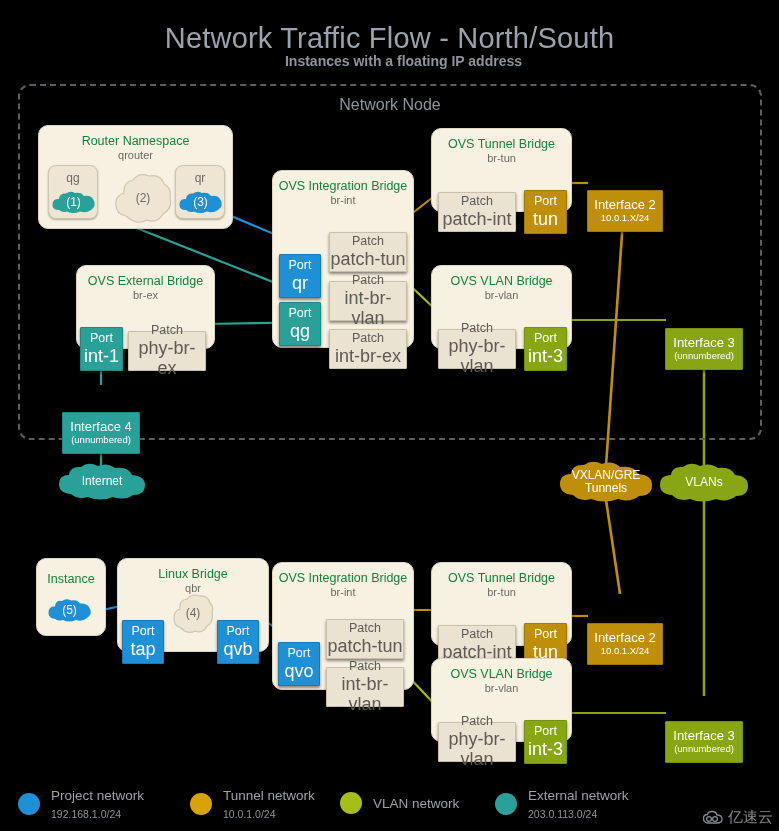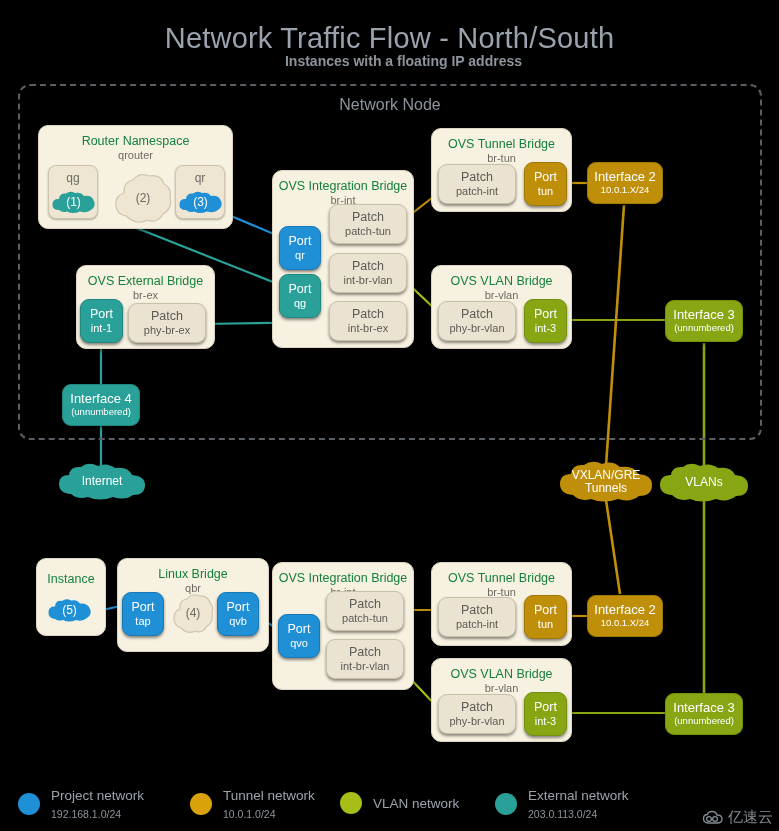--- a/index.html
+++ b/index.html
@@ -62,29 +62,30 @@
     box-shadow: 0 1px 2px rgba(0,0,0,.3);
   }
   .subframe-label {
     position: absolute; width: 100%; text-align: center; top: 5px;
     color: #6d6a63; font-size: 12px;
   }
 
   
   .pill {
     position: absolute;
-    border-radius: 9px;
+    border-radius: 1px;
     display: flex; flex-direction: column;
     align-items: center; justify-content: center;
     text-align: center;
     box-shadow: 0 2px 3px rgba(0,0,0,.45);
     line-height: 1.15;
+    margin-top: 28px;
   }
   .pill .l1 { font-size: 12.5px; }
-  .pill .l2 { font-size: 11px; }
+  .pill .l2 { font-size: 18px; }
   .pill.iface .l1 { font-size: 13px; }
   .pill.iface .l2 { font-size: 9.5px; }
 
   .pill.patch {
     background: #ebe3d2; border: 1px solid #c9c0a9; color: #5c5a55;
   }
   .pill.blue  { background: #1f8fd6; color: #ffffff; border: 1px solid #1a79b5; }
   .pill.teal  { background: #2aa198; color: #ffffff; border: 1px solid #22877f; }
   .pill.gold  { background: #c08f09; color: #ffffff; border: 1px solid #a07808; }
   .pill.olive { background: #88a613; color: #ffffff; border: 1px solid #73900f; }

